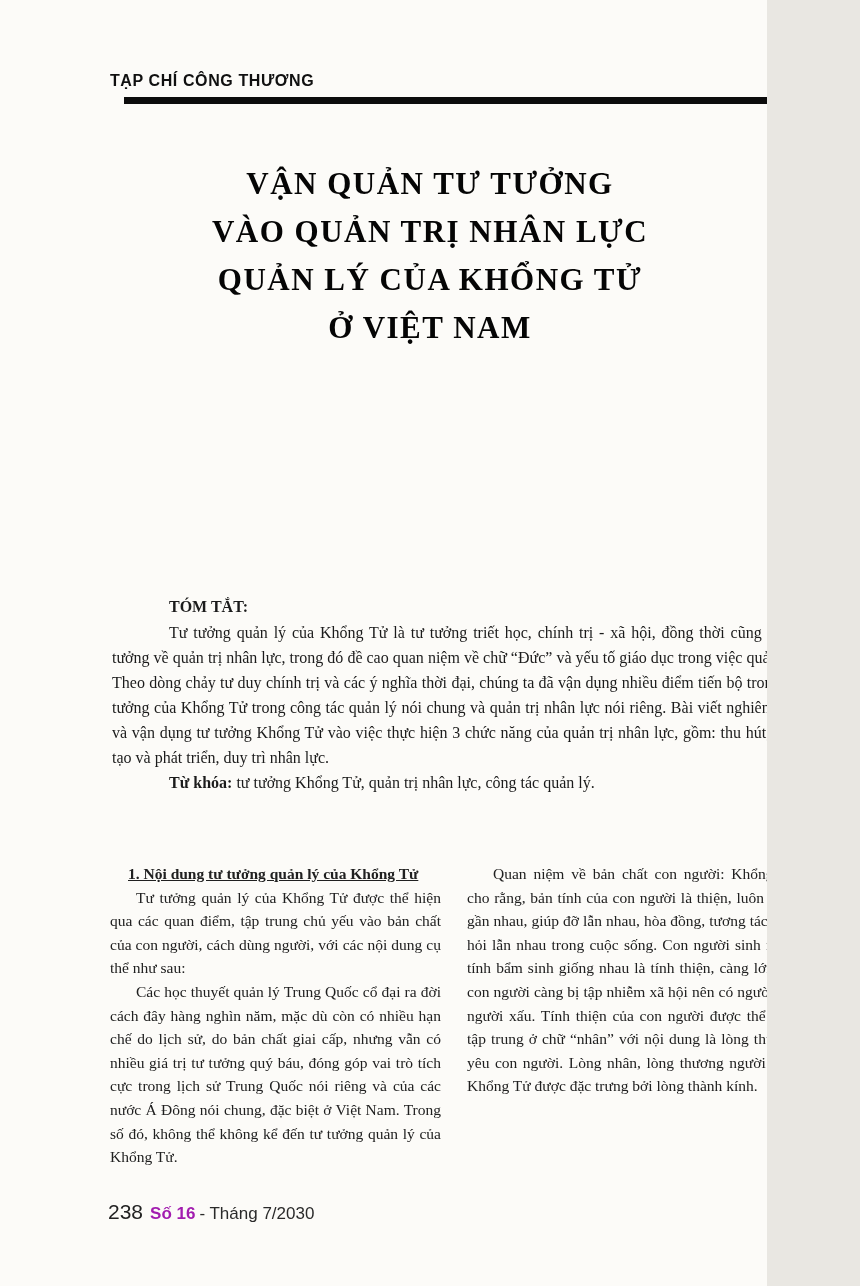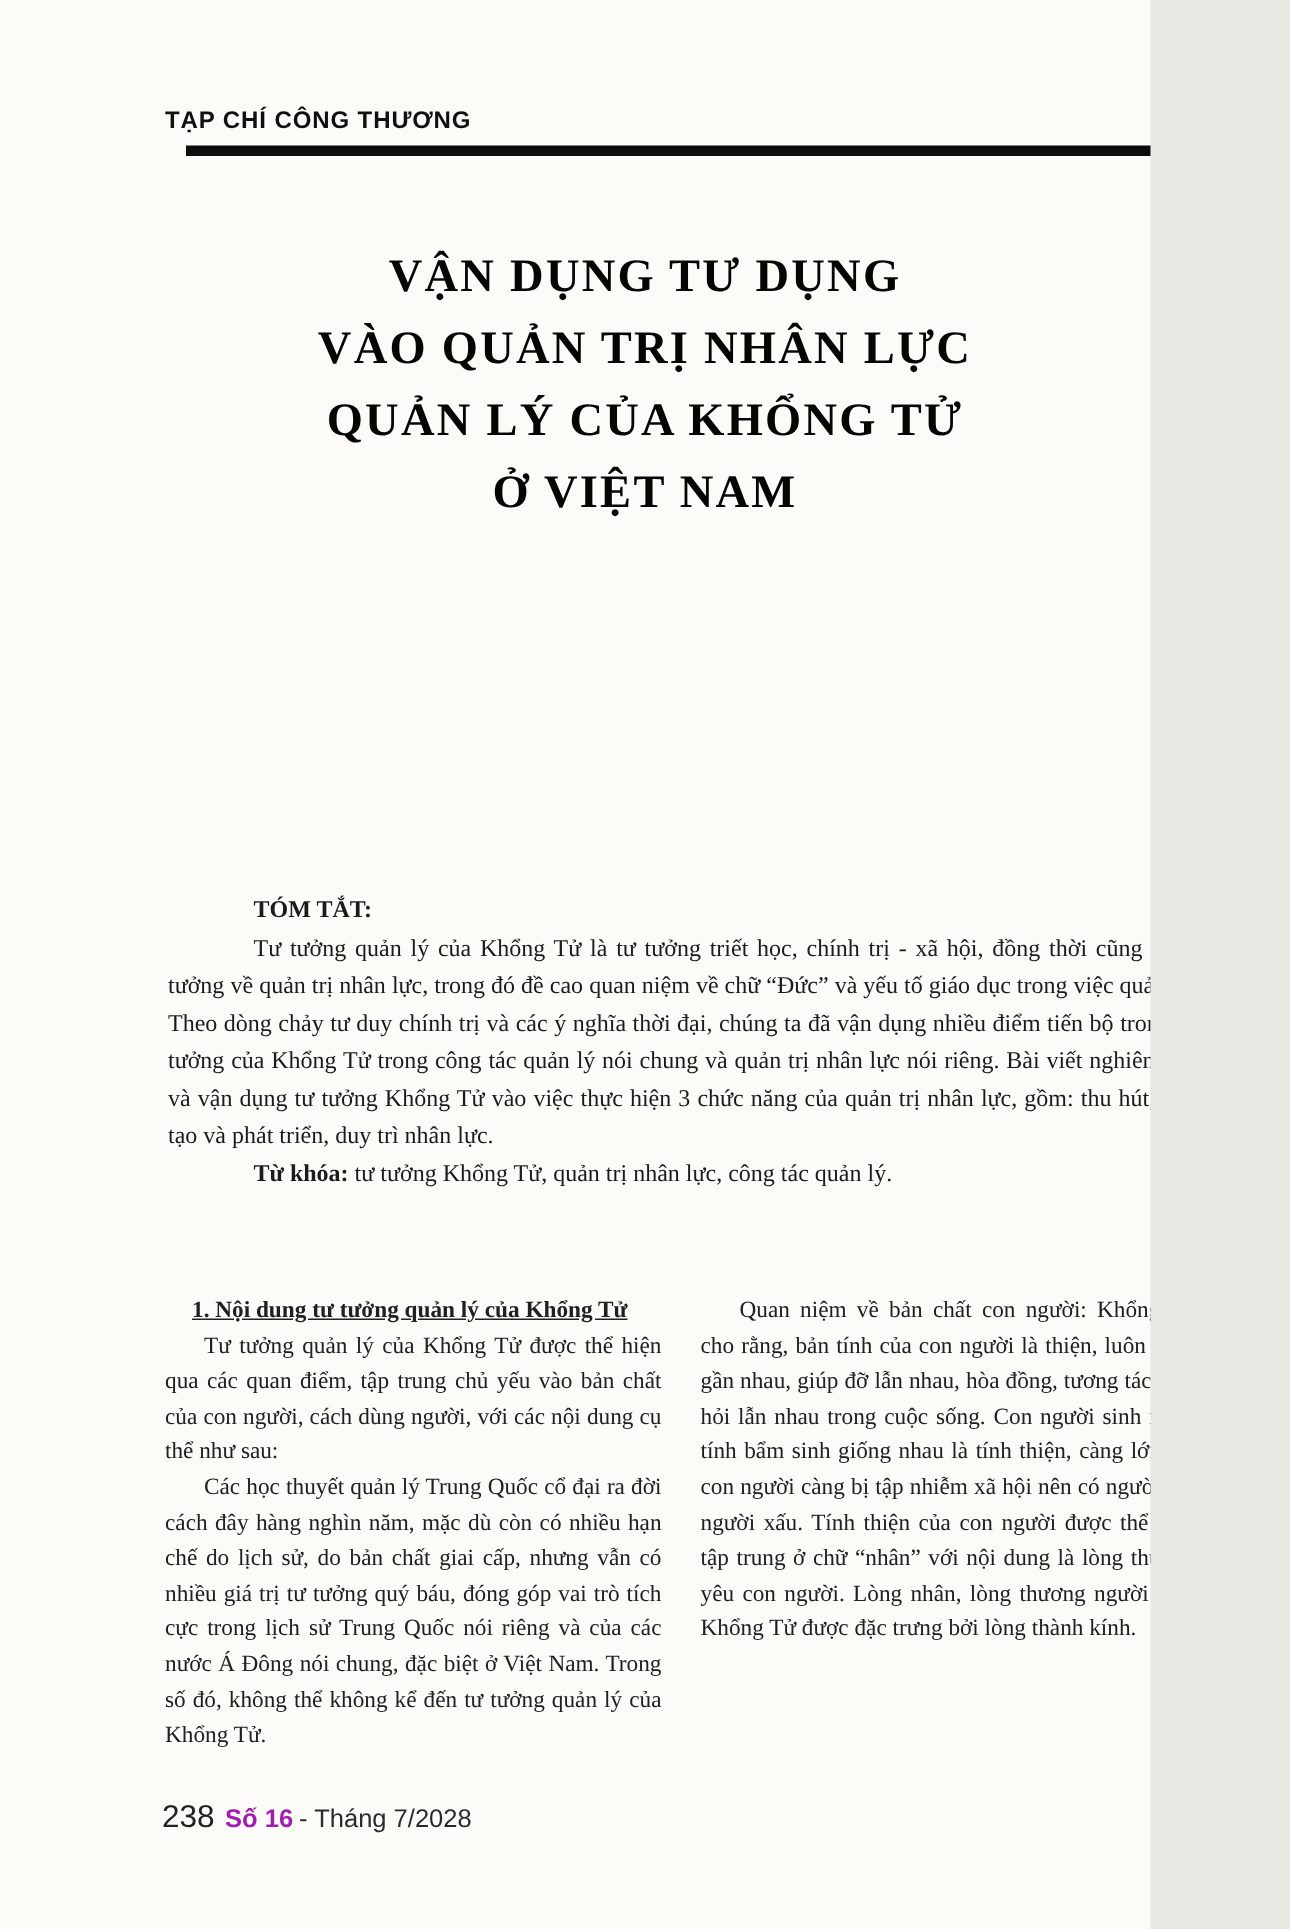--- a/index.html
+++ b/index.html
@@ -131,21 +131,21 @@
 </style>
 </head>
 <body>
 
 <div class="page">
 
   <div class="masthead">TẠP CHÍ CÔNG THƯƠNG</div>
   <div class="rule"></div>
 
   <h1 class="title">
-    <span class="title-line">VẬN DỤNG TƯ DỤNG</span>
+    <span class="title-line">VẬN QUẢN TƯ TƯỞNG</span>
     <span class="title-line">VÀO QUẢN TRỊ NHÂN LỰC</span>
     <span class="title-line">QUẢN LÝ CỦA KHỔNG TỬ</span>
     <span class="title-line">Ở VIỆT NAM</span>
   </h1>
 
 
   <section class="abstract">
     <div class="abstract-heading">TÓM TẮT:</div>
     <p class="abstract-body">Tư tưởng quản lý của Khổng Tử là tư tưởng triết học, chính trị - xã hội, đồng thời cũng là tư tưởng về quản trị nhân lực, trong đó đề cao quan niệm về chữ “Đức” và yếu tố giáo dục trong việc quản lý. Theo dòng chảy tư duy chính trị và các ý nghĩa thời đại, chúng ta đã vận dụng nhiều điểm tiến bộ trong tư tưởng của Khổng Tử trong công tác quản lý nói chung và quản trị nhân lực nói riêng. Bài viết nghiên cứu và vận dụng tư tưởng Khổng Tử vào việc thực hiện 3 chức năng của quản trị nhân lực, gồm: thu hút, đào tạo và phát triển, duy trì nhân lực.</p>
     <p class="keywords">
@@ -158,16 +158,16 @@
       <p class="col-heading">1. Nội dung tư tưởng quản lý của Khổng Tử</p>
       <p>Tư tưởng quản lý của Khổng Tử được thể hiện qua các quan điểm, tập trung chủ yếu vào bản chất của con người, cách dùng người, với các nội dung cụ thể như sau:</p>
       <p>Các học thuyết quản lý Trung Quốc cổ đại ra đời cách đây hàng nghìn năm, mặc dù còn có nhiều hạn chế do lịch sử, do bản chất giai cấp, nhưng vẫn có nhiều giá trị tư tưởng quý báu, đóng góp vai trò tích cực trong lịch sử Trung Quốc nói riêng và của các nước Á Đông nói chung, đặc biệt ở Việt Nam. Trong số đó, không thể không kể đến tư tưởng quản lý của Khổng Tử.</p>
     </div>
     <div class="col">
       <p>Quan niệm về bản chất con người: Khổng Tử cho rằng, bản tính của con người là thiện, luôn sống gần nhau, giúp đỡ lẫn nhau, hòa đồng, tương tác, học hỏi lẫn nhau trong cuộc sống. Con người sinh ra có tính bẩm sinh giống nhau là tính thiện, càng lớn lên con người càng bị tập nhiễm xã hội nên có người tốt, người xấu. Tính thiện của con người được thể hiện tập trung ở chữ “nhân” với nội dung là lòng thương yêu con người. Lòng nhân, lòng thương người theo Khổng Tử được đặc trưng bởi lòng thành kính.</p>
     </div>
   </section>
 
   <footer class="footer">
-    <span class="pagenum">238</span><span class="issue">Số 16</span><span class="date">- Tháng 7/2028</span>
+    <span class="pagenum">238</span><span class="issue">Số 16</span><span class="date">- Tháng 7/2030</span>
   </footer>
 
 </div>
 
 </body></html>

